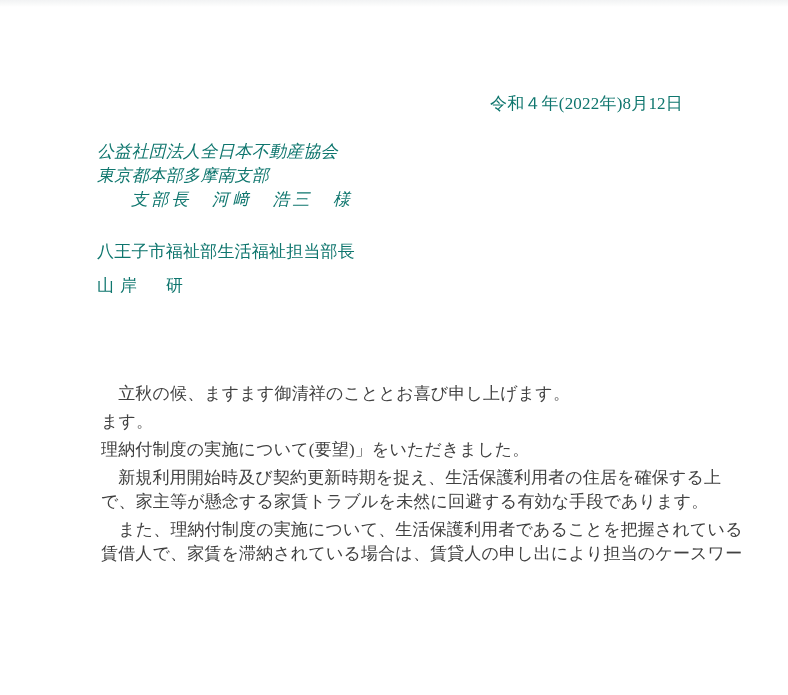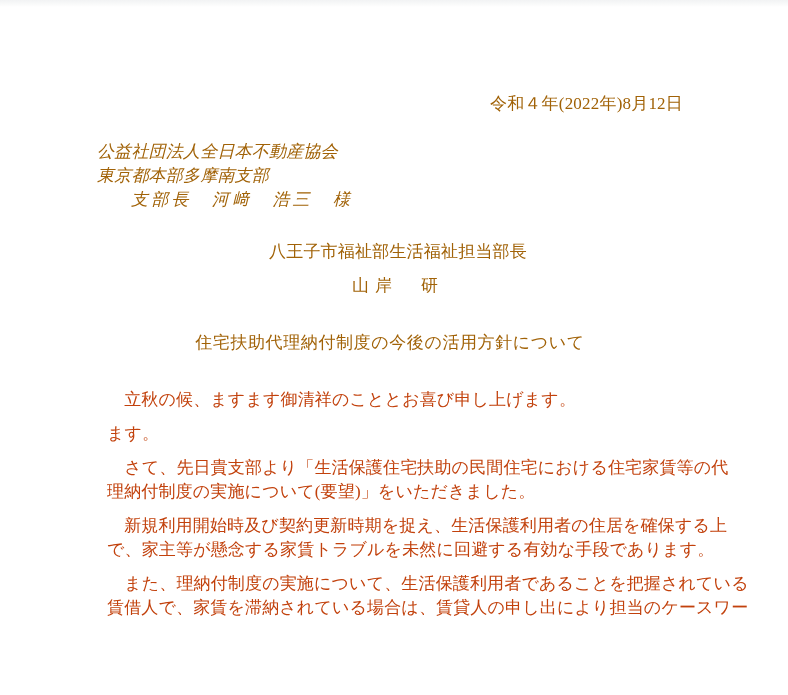--- a/index.html
+++ b/index.html
@@ -36,21 +36,21 @@
     left: 97px;
     top: 0;
     width: 586px;   
     height: 695px;
   }
   .line {
     font-size: 17px;
     line-height: 24px;
     letter-spacing: 0.2px;
     white-space: pre;
-    color: #a16207;
+    color: #0f766e;
   }
   
   .date-row {
     position: absolute;
     top: 92px;
     left: 0;
     width: 586px;
     text-align: right;
   }
   .date-row .line {
@@ -69,23 +69,23 @@
     font-style: italic;
   }
   .recipient .attn {
     padding-left: 34px;
     letter-spacing: 3.2px;
   }
   
   .sender {
     position: absolute;
     top: 240px;
-    left: 12px;
+    left: 0;
     width: 586px;
-    text-align: center;
+    text-align: left;
   }
   .sender .line {
     display: block;
   }
   .sender .sender-org {
     padding-right: 8px;
   }
   .sender .sender-name {
     letter-spacing: 6px;
     padding-right: 8px;
@@ -104,27 +104,27 @@
     letter-spacing: 0.6px;
   }
   
   .body-text {
     position: absolute;
     top: 378px;
     left: 0;
     width: 586px;
   }
   .para {
-    margin: 10px;
+    margin: 4px;
     font-size: 17px;
     line-height: 24px;
     letter-spacing: 0.15px;
     text-align: justify;
     text-justify: inter-character;
-    color: #c2410c;
+    color: #404040;
   }
   .para .ln {
     display: block;
     white-space: pre;
   }
 </style>
 </head>
 <body>
 
 <div class="page">
@@ -141,33 +141,29 @@
       <span class="line">公益社団法人全日本不動産協会</span>
       <span class="line">東京都本部多摩南支部</span>
       <span class="line attn">支部長　河﨑　浩三　様</span>
     </div>
 
     <div class="sender">
       <span class="line sender-org">八王子市福祉部生活福祉担当部長</span>
       <span class="line sender-name">山岸　研</span>
     </div>
 
-    <div class="doc-title">
-      <span class="line">住宅扶助代理納付制度の今後の活用方針について</span>
-    </div>
 
     <div class="body-text">
         <p class="para">
           <span class="ln">　立秋の候、ますます御清祥のこととお喜び申し上げます。</span>
         </p>
         <p class="para">
           <span class="ln">ます。</span>
         </p>
         <p class="para">
-          <span class="ln">　さて、先日貴支部より「生活保護住宅扶助の民間住宅における住宅家賃等の代</span>
           <span class="ln">理納付制度の実施について(要望)」をいただきました。</span>
         </p>
         <p class="para">
           <span class="ln">　新規利用開始時及び契約更新時期を捉え、生活保護利用者の住居を確保する上</span>
           <span class="ln">で、家主等が懸念する家賃トラブルを未然に回避する有効な手段であります。</span>
         </p>
         <p class="para">
           <span class="ln">　また、理納付制度の実施について、生活保護利用者であることを把握されている</span>
           <span class="ln">賃借人で、家賃を滞納されている場合は、賃貸人の申し出により担当のケースワー</span>
         </p>

